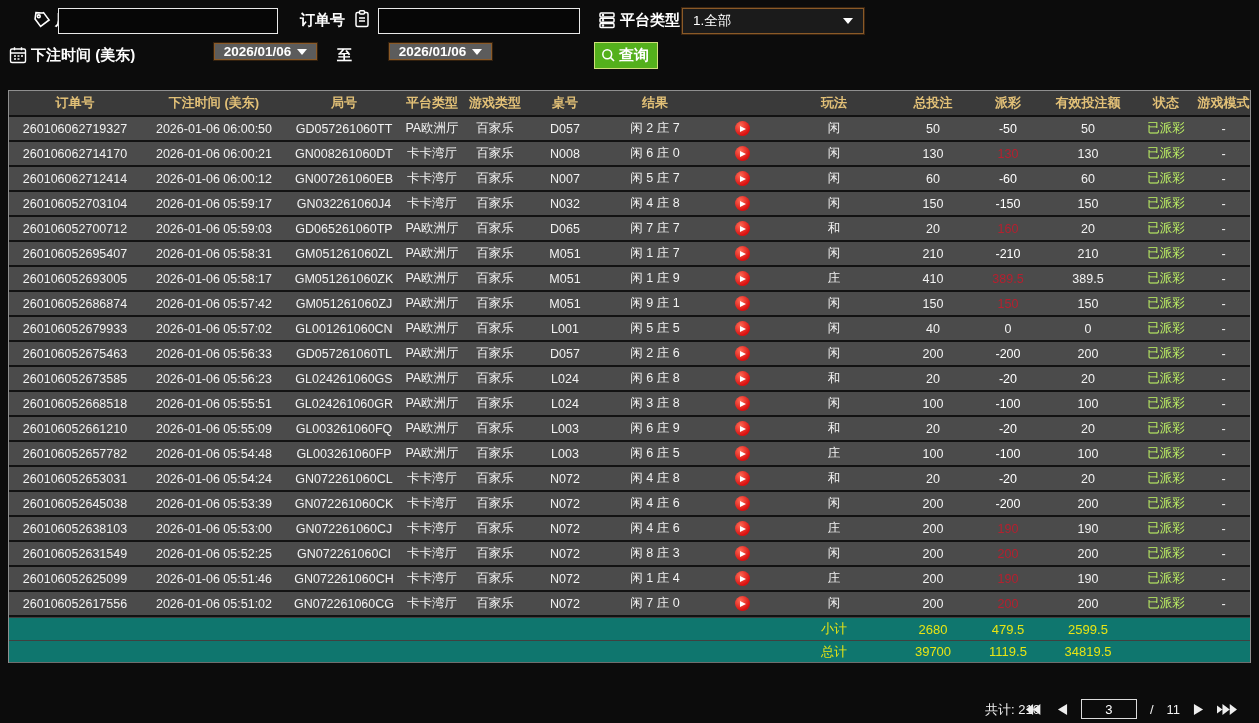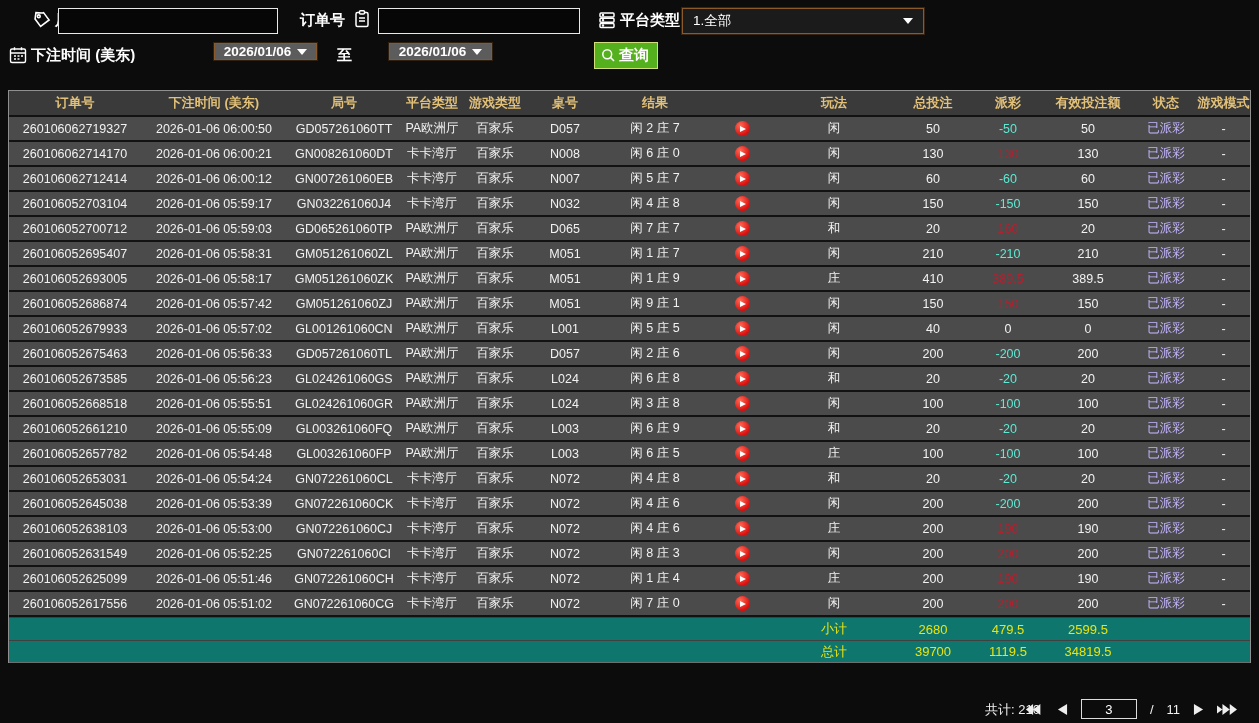--- a/index.html
+++ b/index.html
@@ -13,21 +13,21 @@
   .ficon svg { width:100%; height:100%; }
   .txt-input { position:absolute; height:26px; background:#060606; border:1px solid #e9e9e9;
                color:#fff; font-size:13px; padding:0 6px; outline:none; }
   #round-input  { left:58px;  top:8px; width:220px; }
   #order-input  { left:378px; top:8px; width:202px; }
 
   .select-box { position:absolute; background:#1b1b1b; border:1px solid #8a5a28;
                 box-shadow:0 0 0 1px #3a2410; color:#fff; font-size:13.5px;
                 display:flex; align-items:center; justify-content:space-between;
                 padding:0 10px; cursor:pointer; }
-  #platform-select { left:682px; top:8px; width:242px; height:26px; }
+  #platform-select { left:682px; top:8px; width:182px; height:26px; }
   .date-box { position:absolute; background:#5c5c5c; border:1px solid #8a5a28;
               box-shadow:0 0 0 1px #32200e; color:#fff; font-size:13.5px; font-weight:bold;
               display:flex; align-items:center; justify-content:center; gap:6px;
               height:17px; cursor:pointer; }
   #date-from { left:214px; top:43px; width:103px; }
   #date-to   { left:389px; top:43px; width:103px; }
   .caret { width:0; height:0; border-left:5px solid transparent; border-right:5px solid transparent;
            border-top:6px solid #fff; display:inline-block; }
 
   #search-btn { position:absolute; left:594px; top:42px; height:27px; padding:0 8px 0 5px;
@@ -36,24 +36,24 @@
   #search-btn svg { width:17px; height:17px; }
 
   
   .table-wrap { margin:6px 8px 0 8px; border:1px solid #8f8f8f; border-bottom:none; }
   .thead, .tr, .sum-row { display:grid; align-items:center; text-align:center;
     grid-template-columns:132px 146px 114px 62px 64px 76px 104px 70px 114px 84px 66px 94px 62px 1fr; }
   .thead { height:26px; background:#3a3a3a; color:#e2c077; font-weight:bold; font-size:13px;
            border-bottom:2px solid #121212; }
   .tr { height:25px; background:#4b4b4b; border-bottom:2px solid #121212; font-size:12.5px; }
   .td { overflow:hidden; white-space:nowrap; }
-  .neg  { color:#5eead4; }
+  .neg  { color:#ffffff; }
   .pos  { color:#b5202f; }
   .zero { color:#f2f2f2; }
-  .status-green { color:#c4b5fd; }
+  .status-green { color:#bef264; }
   .play-btn { width:15px; height:15px; border-radius:50%; margin:0 auto; cursor:pointer;
               background:radial-gradient(circle at 35% 30%, #ff6a55, #d90f0f 70%);
               display:flex; align-items:center; justify-content:center; }
   .play-tri { width:0; height:0; border-top:3.5px solid transparent; border-bottom:3.5px solid transparent;
               border-left:6px solid #fff; margin-left:2px; }
   .sum-row { height:23px; background:#0f766e; color:#e8e414; font-weight:normal; font-size:13px;
              border-top:1px solid #404040; }
   .sum-row:last-child { border-bottom:1px solid #6f6f6f;text-align:center; }
 
   

